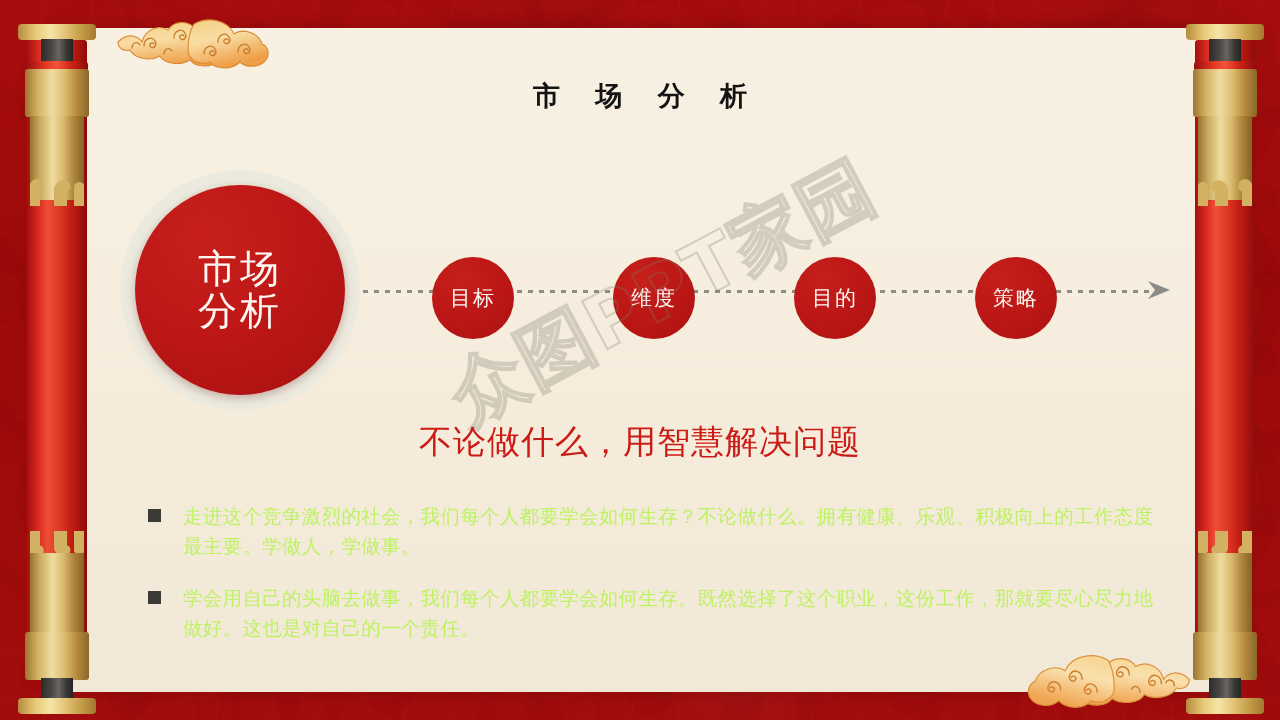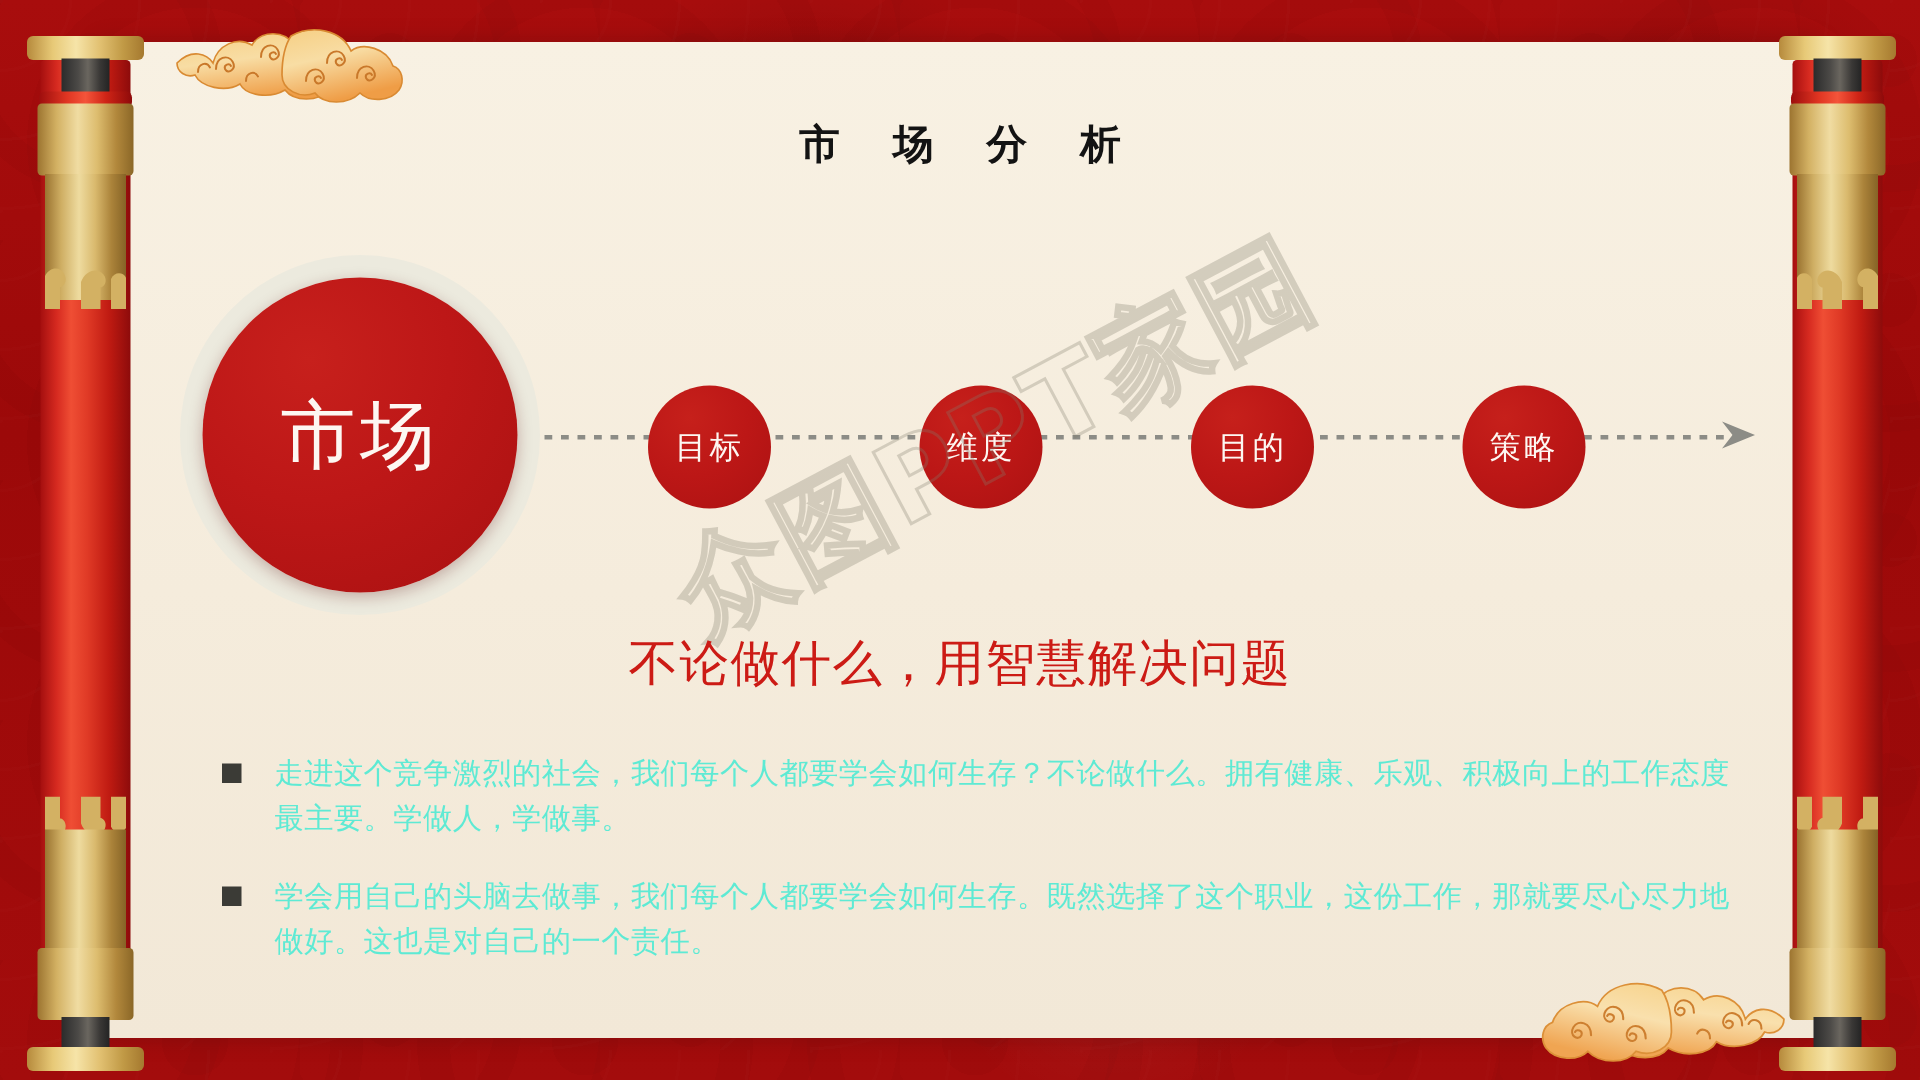--- a/index.html
+++ b/index.html
@@ -101,21 +101,21 @@
     position:absolute;left:120px;top:-5px;width:240px;height:240px;border-radius:50%;
     background:#eceade;
   }
   .hub{
     position:absolute;left:135px;top:10px;width:210px;height:210px;border-radius:50%;
     background:radial-gradient(circle at 34% 26%, #c7201c 0%, #bd1717 45%, #a91111 100%);
     box-shadow:0 3px 10px rgba(90,10,10,.28);
     display:flex;flex-direction:column;align-items:center;justify-content:center;
     color:#fdf7f2;line-height:1.08;
   }
-  .hub span{font-size:50px;font-weight:400;letter-spacing:3px;}
+  .hub span{font-size:39px;font-weight:400;letter-spacing:3px;}
   .node{
     position:absolute;width:82px;height:82px;border-radius:50%;top:82px;
     background:radial-gradient(circle at 34% 26%, #c6201b 0%, #bc1716 48%, #ac1212 100%);
     display:flex;align-items:center;justify-content:center;
     color:#fdf7f2;font-size:21px;letter-spacing:2px;
   }
   .node.n0{left:432px;}
   .node.n1{left:613px;font-family:Liberation Mono, monospace;}
   .node.n2{left:794px;}
   .node.n3{left:975px;}
@@ -125,21 +125,21 @@
     position:absolute;left:0;right:0;top:420px;text-align:center;
     font-size:33px;color:#cc1b15;letter-spacing:1px;font-weight:400;
   }
   .bullets{position:absolute;left:148px;top:502px;width:1012px;}
   .bullet{display:flex;align-items:flex-start;margin-bottom:23px;}
   .bullet-mark{
     width:13px;height:13px;background:#3b3b36;margin-top:7px;
     flex:0 0 13px;
   }
   .bullet-text{
-    margin-left:22px;font-size:19.5px;line-height:1.52;color:#5eead4;
+    margin-left:22px;font-size:19.5px;line-height:1.52;color:#bef264;
     letter-spacing:.3px;
   }
 
   
   .watermark{
     position:absolute;left:455px;top:248px;width:420px;height:200px;
     transform:rotate(-28deg);transform-origin:50% 50%;
     font-size:74px;font-weight:700;letter-spacing:2px;
     color:rgba(0,0,0,0);
     -webkit-text-stroke:2px rgba(130,125,110,.30);
@@ -286,20 +286,21 @@
     <div class="track"></div>
     <div class="arrow-head">
       <svg width="30" height="22" viewBox="0 0 30 22">
         <path d="M2 2 L24 11 L2 20 L9 11 Z" fill="#8c8c86"></path>
       </svg>
     </div>
 
     <div class="ring"></div>
     <div class="hub">
       <span>市场</span>
+      <span>分析</span>
     </div>
 
     <div class="node n0">
       <span>目标</span>
     </div>
     <div class="node n1">
       <span>维度</span>
     </div>
     <div class="node n3">
       <span>策略</span>

